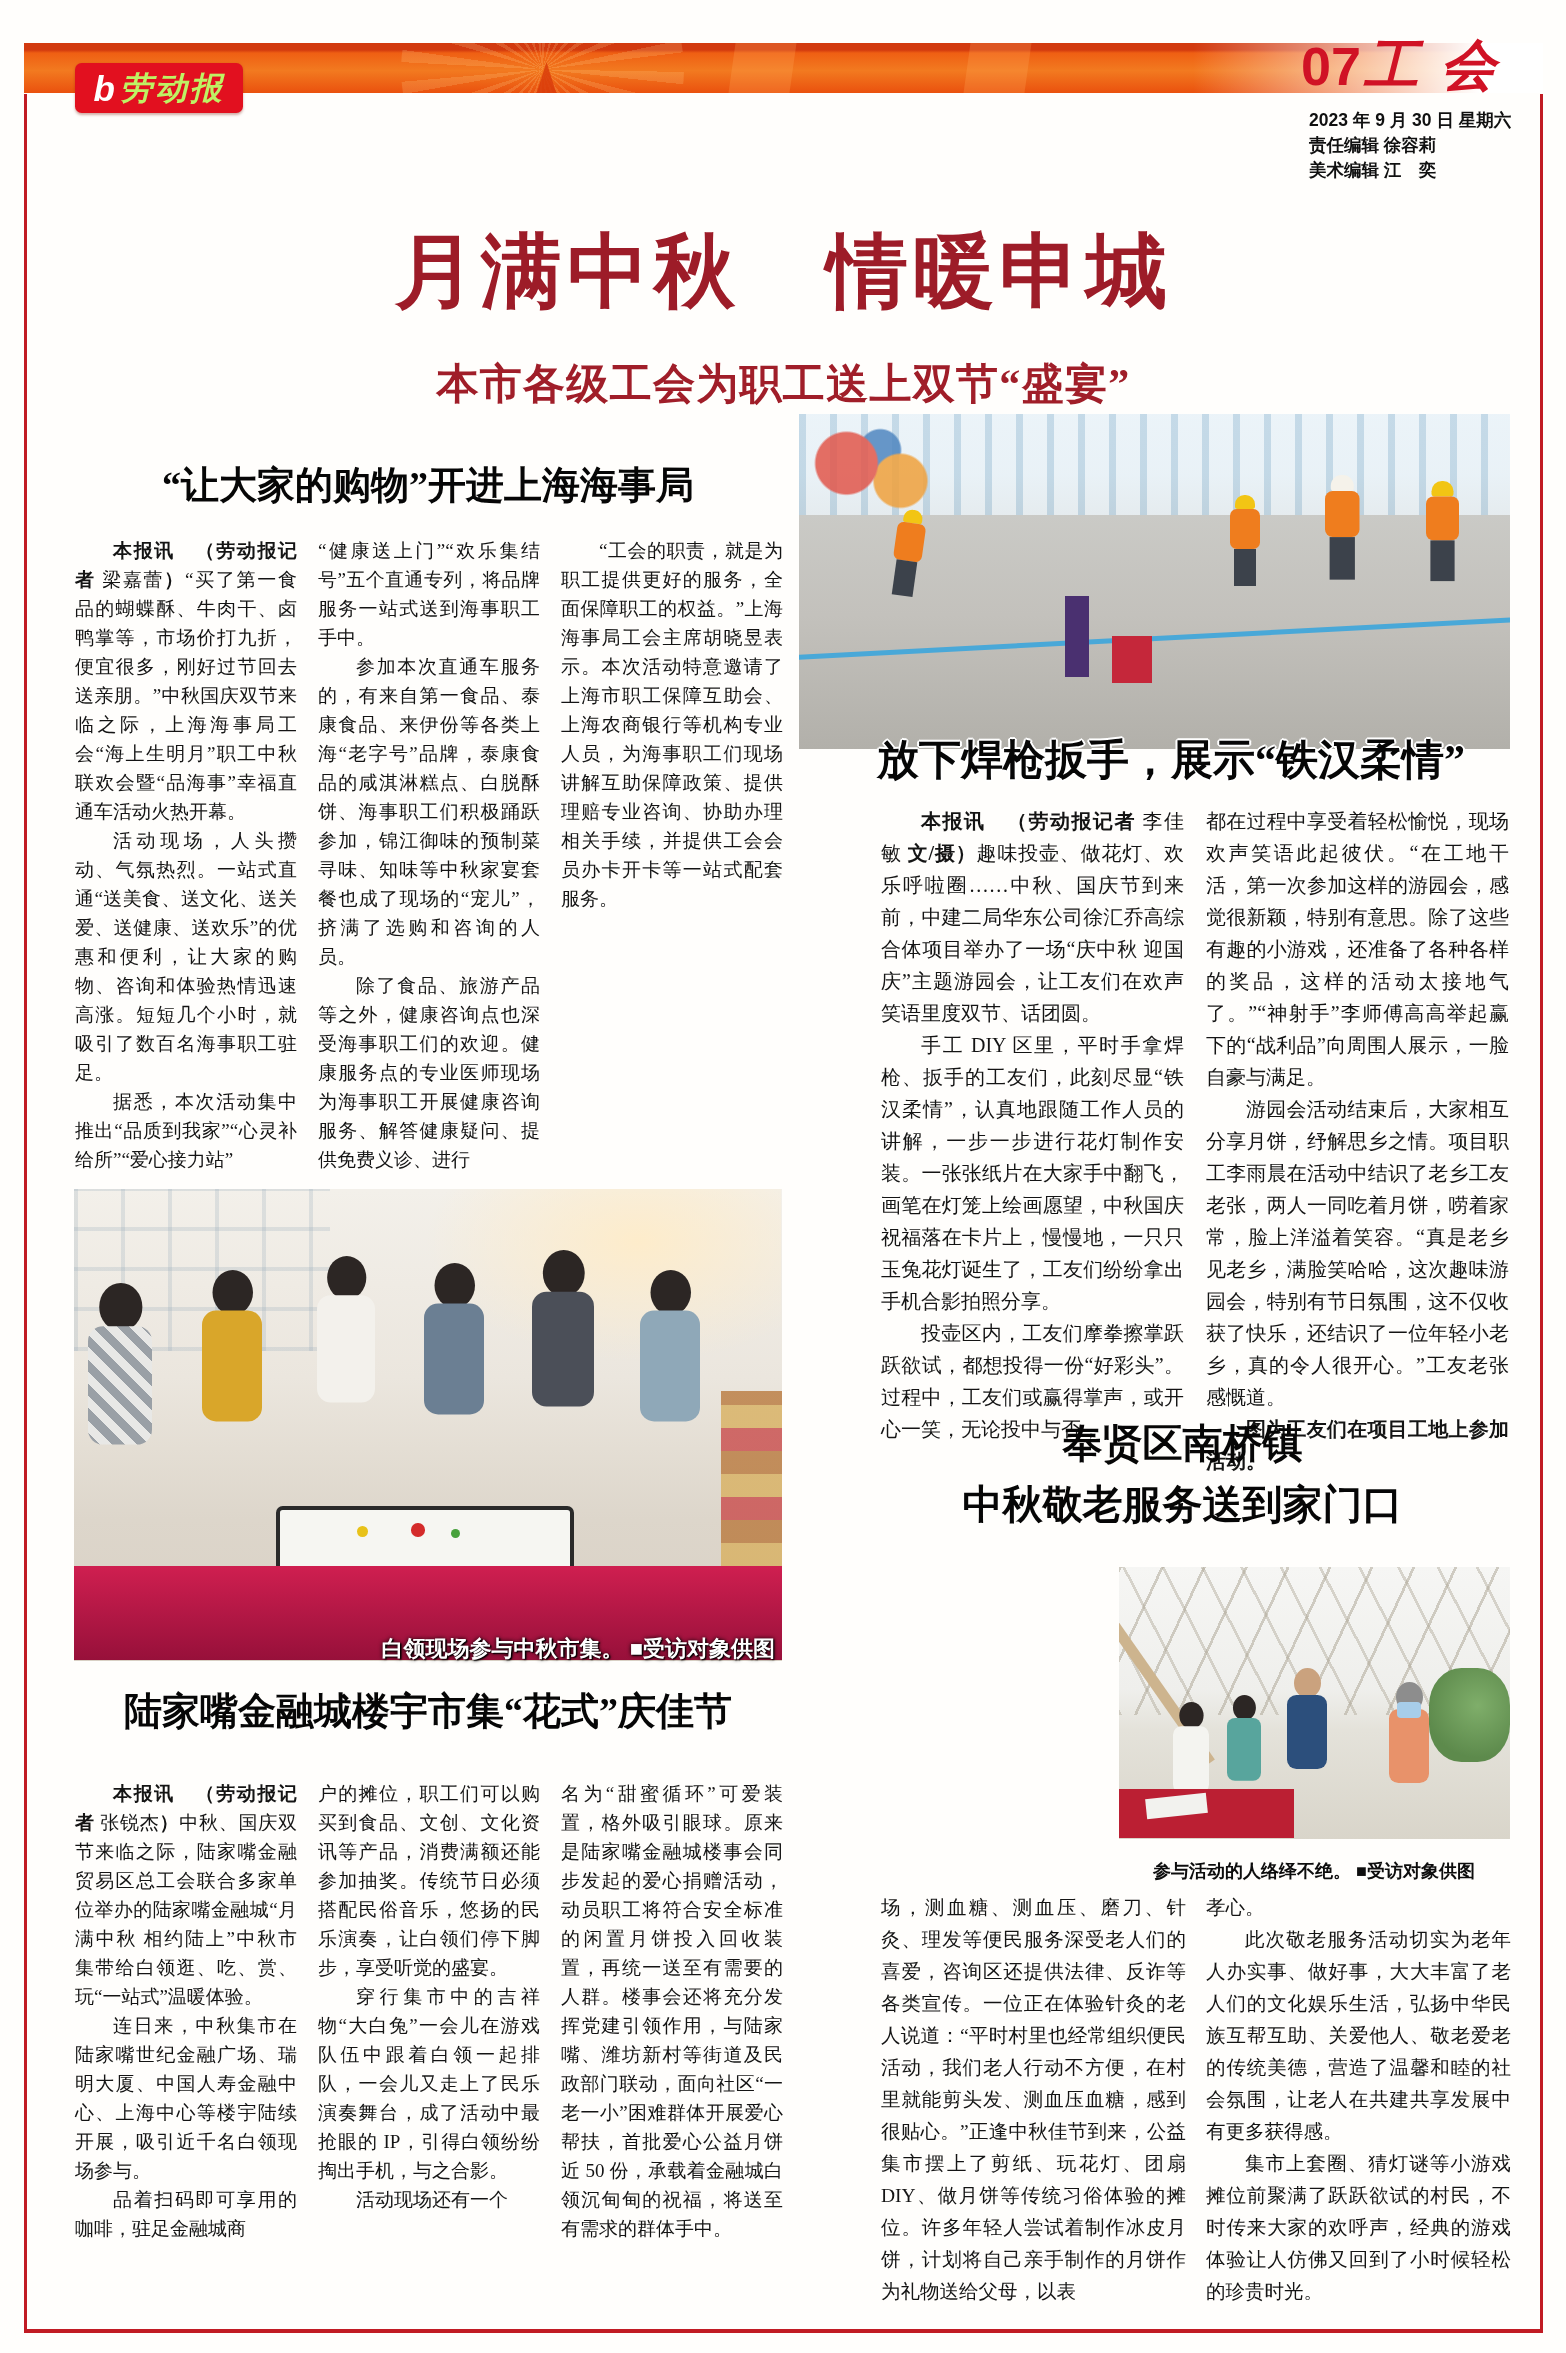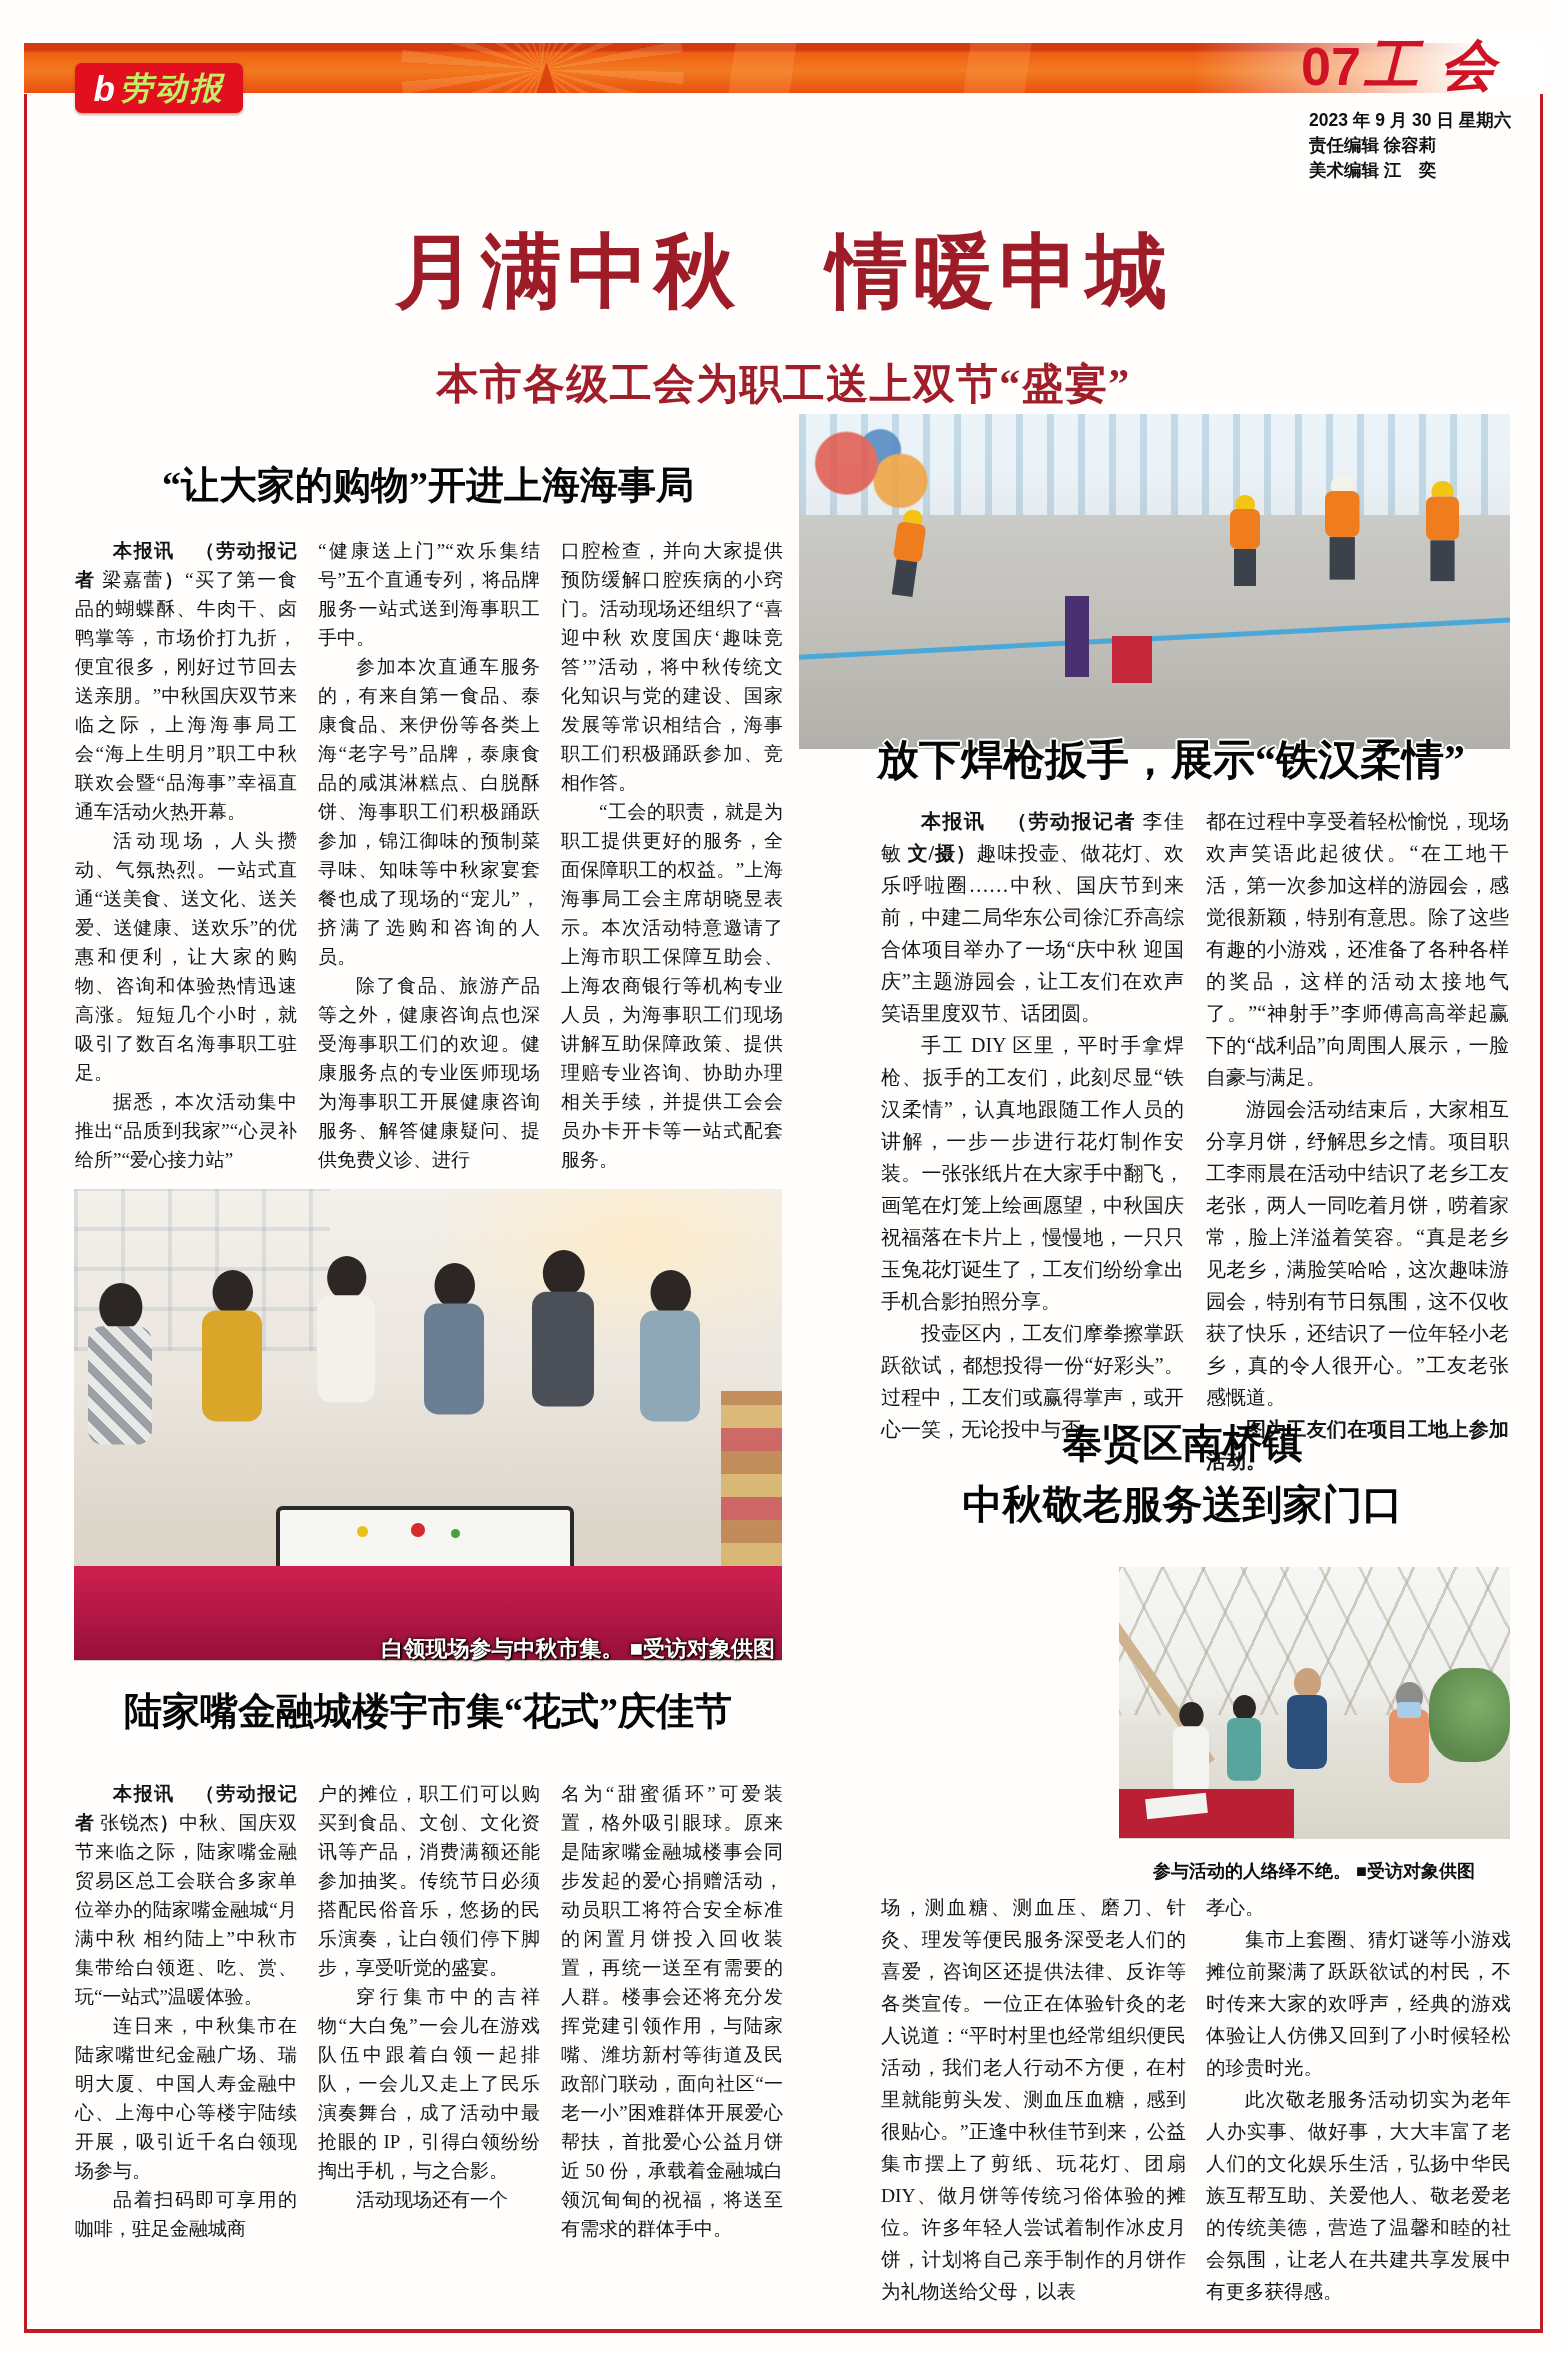--- a/index.html
+++ b/index.html
@@ -135,21 +135,20 @@
       <p><b>本报讯　（劳动报记者</b> 梁嘉蕾<b>）</b>“买了第一食品的蝴蝶酥、牛肉干、卤鸭掌等，市场价打九折，便宜很多，刚好过节回去送亲朋。”中秋国庆双节来临之际，上海海事局工会“海上生明月”职工中秋联欢会暨“品海事”幸福直通车活动火热开幕。</p>
       <p>活动现场，人头攒动、气氛热烈。一站式直通“送美食、送文化、送关爱、送健康、送欢乐”的优惠和便利，让大家的购物、咨询和体验热情迅速高涨。短短几个小时，就吸引了数百名海事职工驻足。</p>
       <p>据悉，本次活动集中推出“品质到我家”“心灵补给所”“爱心接力站”</p>
     </div>
   <div class="col c-a1" style="left:318px;">
       <p class="cont">“健康送上门”“欢乐集结号”五个直通专列，将品牌服务一站式送到海事职工手中。</p>
       <p>参加本次直通车服务的，有来自第一食品、泰康食品、来伊份等各类上海“老字号”品牌，泰康食品的咸淇淋糕点、白脱酥饼、海事职工们积极踊跃参加，锦江御味的预制菜寻味、知味等中秋家宴套餐也成了现场的“宠儿”，挤满了选购和咨询的人员。</p>
       <p>除了食品、旅游产品等之外，健康咨询点也深受海事职工们的欢迎。健康服务点的专业医师现场为海事职工开展健康咨询服务、解答健康疑问、提供免费义诊、进行</p>
     </div>
   <div class="col c-a1" style="left:561px;">
-      <p class="cont">口腔检查，并向大家提供预防缓解口腔疾病的小窍门。活动现场还组织了“喜迎中秋 欢度国庆‘趣味竞答’”活动，将中秋传统文化知识与党的建设、国家发展等常识相结合，海事职工们积极踊跃参加、竞相作答。</p>
       <p>“工会的职责，就是为职工提供更好的服务，全面保障职工的权益。”上海海事局工会主席胡晓昱表示。本次活动特意邀请了上海市职工保障互助会、上海农商银行等机构专业人员，为海事职工们现场讲解互助保障政策、提供理赔专业咨询、协助办理相关手续，并提供工会会员办卡开卡等一站式配套服务。</p>
     </div>
 
   <div class="photo ph1">
     <div class="fence"></div>
     <div class="deco"></div>
     <div class="tape"></div>
     <div class="boxA"></div>
     <div class="boxB"></div>
     <div class="fig" style="left:431px;top:81px;">
@@ -264,18 +263,18 @@
     <div class="rtable"></div>
     <div class="paper"></div>
   </div>
   <div class="cap-plain">参与活动的人络绎不绝。 ■受访对象供图</div>
 
   <div class="col c-a4" style="left:881px;">
       <p class="cont">场，测血糖、测血压、磨刀、针灸、理发等便民服务深受老人们的喜爱，咨询区还提供法律、反诈等各类宣传。一位正在体验针灸的老人说道：“平时村里也经常组织便民活动，我们老人行动不方便，在村里就能剪头发、测血压血糖，感到很贴心。”正逢中秋佳节到来，公益集市摆上了剪纸、玩花灯、团扇 DIY、做月饼等传统习俗体验的摊位。许多年轻人尝试着制作冰皮月饼，计划将自己亲手制作的月饼作为礼物送给父母，以表</p>
     </div>
   <div class="col c-a4" style="left:1206px;">
       <p class="cont">孝心。</p>
+      <p>此次敬老服务活动切实为老年人办实事、做好事，大大丰富了老人们的文化娱乐生活，弘扬中华民族互帮互助、关爱他人、敬老爱老的传统美德，营造了温馨和睦的社会氛围，让老人在共建共享发展中有更多获得感。</p>
       <p>集市上套圈、猜灯谜等小游戏摊位前聚满了跃跃欲试的村民，不时传来大家的欢呼声，经典的游戏体验让人仿佛又回到了小时候轻松的珍贵时光。</p>
-      <p>此次敬老服务活动切实为老年人办实事、做好事，大大丰富了老人们的文化娱乐生活，弘扬中华民族互帮互助、关爱他人、敬老爱老的传统美德，营造了温馨和睦的社会氛围，让老人在共建共享发展中有更多获得感。</p>
     </div>
 
 </div>
 
 
 </body></html>

